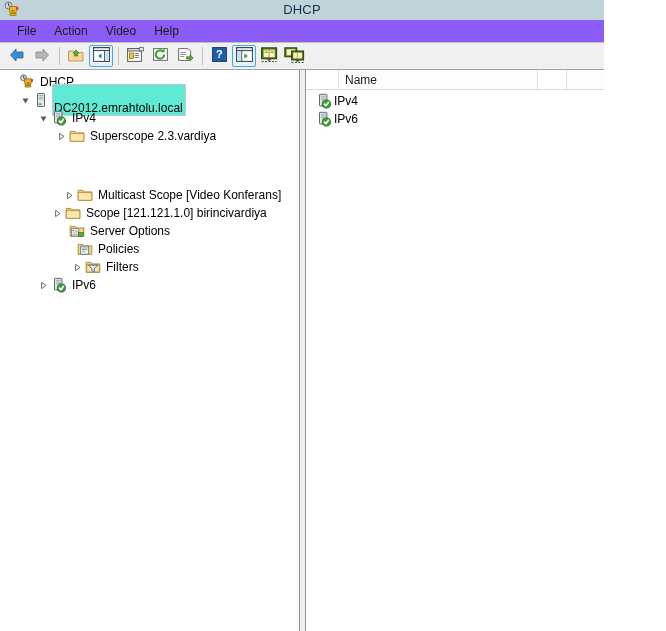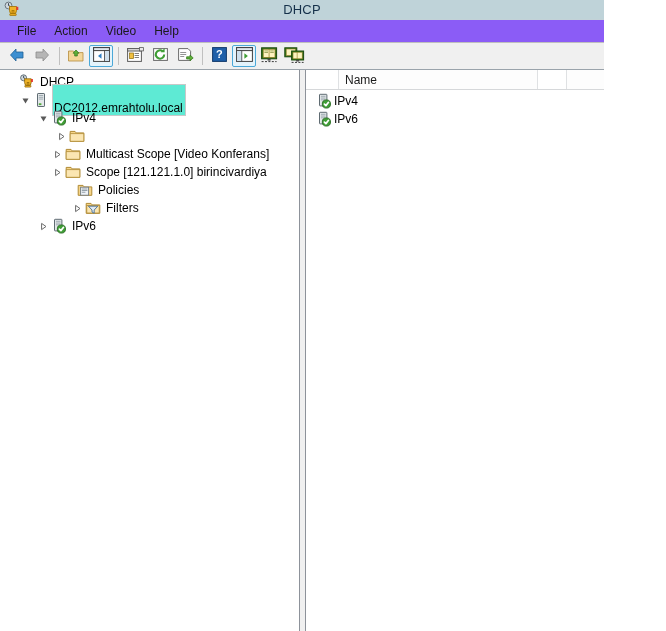--- a/index.html
+++ b/index.html
@@ -438,23 +438,24 @@
           <svg width="9" height="9" viewBox="0 0 9 9">
             <path d="M2.6 1.4 L7 4.5 L2.6 7.6 Z" fill="none" stroke="#6a6a6a" stroke-width="1"></path>
           </svg>
         </span>
         <span class="tree-icon">
           <svg width="16" height="16" viewBox="0 0 16 16">
             <path d="M1.2 3.4 h4.8 l1.2 1.5 h7.6 v8.4 h-13.6 z" fill="#f6d58a" stroke="#b08a34" stroke-width="1"></path>
             <path d="M1.2 5.6 h13.6 v7.7 h-13.6 z" fill="#fbe6b2" stroke="#b08a34" stroke-width="0.8"></path>
           </svg>
         </span>
-      </div>
-
-      <div class="tree-row" style="padding-left:0;">
+        <span class="tree-label">Superscope 2.3.vardiya</span>
+      </div>
+
+      <div class="tree-row" style="padding-left:12px;margin-top:41px;">
         <span class="expander" style="margin-left:50px;">
           <svg width="9" height="9" viewBox="0 0 9 9">
             <path d="M2.6 1.4 L7 4.5 L2.6 7.6 Z" fill="none" stroke="#6a6a6a" stroke-width="1"></path>
           </svg>
         </span>
         <span class="tree-icon">
           <svg width="16" height="16" viewBox="0 0 16 16">
             <path d="M1.2 3.4 h4.8 l1.2 1.5 h7.6 v8.4 h-13.6 z" fill="#f6d58a" stroke="#b08a34" stroke-width="1"></path>
             <path d="M1.2 5.6 h13.6 v7.7 h-13.6 z" fill="#fbe6b2" stroke="#b08a34" stroke-width="0.8"></path>
           </svg>
@@ -470,20 +471,36 @@
         </span>
         <span class="tree-icon">
           <svg width="16" height="16" viewBox="0 0 16 16">
             <path d="M1.2 3.4 h4.8 l1.2 1.5 h7.6 v8.4 h-13.6 z" fill="#f6d58a" stroke="#b08a34" stroke-width="1"></path>
             <path d="M1.2 5.6 h13.6 v7.7 h-13.6 z" fill="#fbe6b2" stroke="#b08a34" stroke-width="0.8"></path>
           </svg>
         </span>
         <span class="tree-label">Scope [121.121.1.0] birincivardiya</span>
       </div>
 
+      <div class="tree-row" style="padding-left:4px;">
+        <span class="expander" style="margin-left:50px;"></span>
+        <span class="tree-icon">
+          <svg width="16" height="16" viewBox="0 0 16 16">
+            <path d="M1.2 3.4 h4.8 l1.2 1.5 h7.6 v8.4 h-13.6 z" fill="#f6d58a" stroke="#b08a34" stroke-width="1"></path>
+            <rect x="2.4" y="5.6" width="7.4" height="7.4" fill="#ffffff" stroke="#7a7a7a" stroke-width="0.8"></rect>
+            <rect x="3.4" y="6.8" width="2" height="1.5" fill="#6a8ab0"></rect>
+            <rect x="6.2" y="6.8" width="2.6" height="0.7" fill="#9a9a9a"></rect>
+            <rect x="6.2" y="8.2" width="2.6" height="0.7" fill="#9a9a9a"></rect>
+            <rect x="3.4" y="9.6" width="5.4" height="0.7" fill="#9a9a9a"></rect>
+            <rect x="3.4" y="11" width="5.4" height="0.7" fill="#9a9a9a"></rect>
+            <rect x="9.6" y="9.6" width="4.6" height="3.6" fill="#5fb13a" stroke="#2f7318" stroke-width="0.7"></rect>
+          </svg>
+        </span>
+        <span class="tree-label">Server Options</span>
+      </div>
 
       <div class="tree-row" style="padding-left:12px;">
         <span class="expander" style="margin-left:50px;"></span>
         <span class="tree-icon">
           <svg width="16" height="16" viewBox="0 0 16 16">
             <path d="M1.2 3.4 h4.8 l1.2 1.5 h7.6 v8.4 h-13.6 z" fill="#f6d58a" stroke="#b08a34" stroke-width="1"></path>
             <rect x="3.6" y="5.2" width="8" height="8" fill="#eef2f6" stroke="#6f7a84" stroke-width="0.9"></rect>
             <rect x="4.8" y="6.6" width="5.6" height="0.8" fill="#7f8c99"></rect>
             <rect x="4.8" y="8.2" width="5.6" height="0.8" fill="#7f8c99"></rect>
             <rect x="4.8" y="9.8" width="3.6" height="0.8" fill="#7f8c99"></rect>

